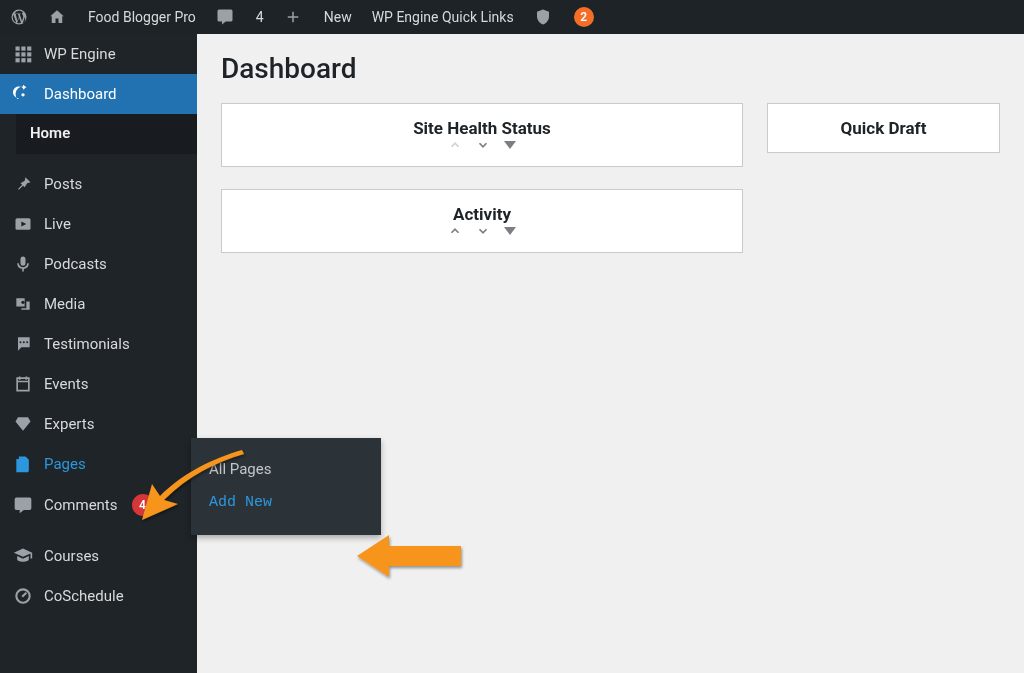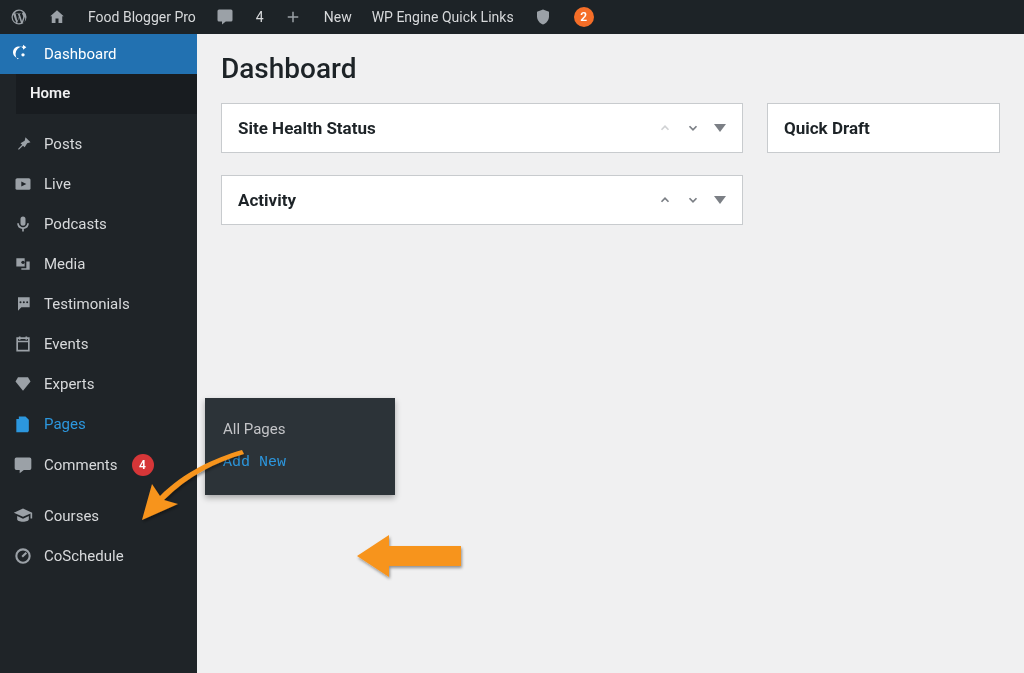--- a/index.html
+++ b/index.html
@@ -74,21 +74,21 @@
   .menu-sep { height:10px; }
   .count-bubble {
     background:#d63638; color:#fff; border-radius:50%;
     width:22px;height:22px; display:inline-flex;align-items:center;justify-content:center;
     font-size:12px; font-weight:600; margin-left:4px;
   }
 
   
   .flyout {
     position:absolute;
-    left:205px;
+    left:191px;
     top:0;
     background:#2c3338;
     width:190px;
     padding:14px 0 16px 0;
     box-shadow:0 3px 6px rgba(0,0,0,0.3);
   }
   .flyout .fo-item {
     padding:8px 18px; cursor:pointer; font-size:15px; color:#c3c4c7;
   }
   .flyout .fo-item.active { color:#2c97de;font-family:Liberation Mono, monospace; }
@@ -100,20 +100,21 @@
   .col { display:flex; flex-direction:column; gap:22px; }
   .col.left { width:522px; }
   .col.right { flex:1; }
   .panel {
     background:#fff;
     border:1px solid #c8cbce;
   }
   .panel-header {
     display:flex; align-items:center; justify-content:space-between;
     padding:14px 16px;
+    flex-direction:column;
   }
   .panel-header h2 { font-size:17px; font-weight:700; color:#1d2327; }
   .panel-controls { display:flex; gap:14px; align-items:center; color:#7b7f85; }
   .chev { width:14px; height:14px; display:inline-block; }
   .chev svg { width:100%; height:100%; display:block; }
   .chev.muted { opacity:0.35; }
   .tri { width:0;height:0;border-left:6px solid transparent;border-right:6px solid transparent;border-top:8px solid #7b7f85; }
 
   
   .arrow {
@@ -167,20 +168,36 @@
         </svg>
     </span>
     <span class="badge-orange dark">2</span>
   </div>
 </div>
 
 <div class="wrap">
 
   <div class="sidebar">
 
+    <div class="menu-item">
+      <span class="mi-icon">
+        <svg viewBox="0 0 24 24" fill="currentColor">
+            <rect x="3" y="3" width="5" height="5"></rect>
+            <rect x="10" y="3" width="5" height="5"></rect>
+            <rect x="17" y="3" width="5" height="5"></rect>
+            <rect x="3" y="10" width="5" height="5"></rect>
+            <rect x="10" y="10" width="5" height="5"></rect>
+            <rect x="17" y="10" width="5" height="5"></rect>
+            <rect x="3" y="17" width="5" height="5"></rect>
+            <rect x="10" y="17" width="5" height="5"></rect>
+            <rect x="17" y="17" width="5" height="5"></rect>
+          </svg>
+      </span>
+      <span>WP Engine</span>
+    </div>
 
     <div class="menu-item current">
       <span class="mi-icon">
         <svg viewBox="0 0 24 24" fill="currentColor">
             <path d="M12 3a9 9 0 00-9 9 8.9 8.9 0 002.6 6.3l1.4-1.4A7 7 0 1112 5v2l4-3-4-3v2z"></path>
             <circle cx="12" cy="13" r="2"></circle>
             <path d="M12 11l4-4"></path>
           </svg>
       </span>
       <span>Dashboard</span>

